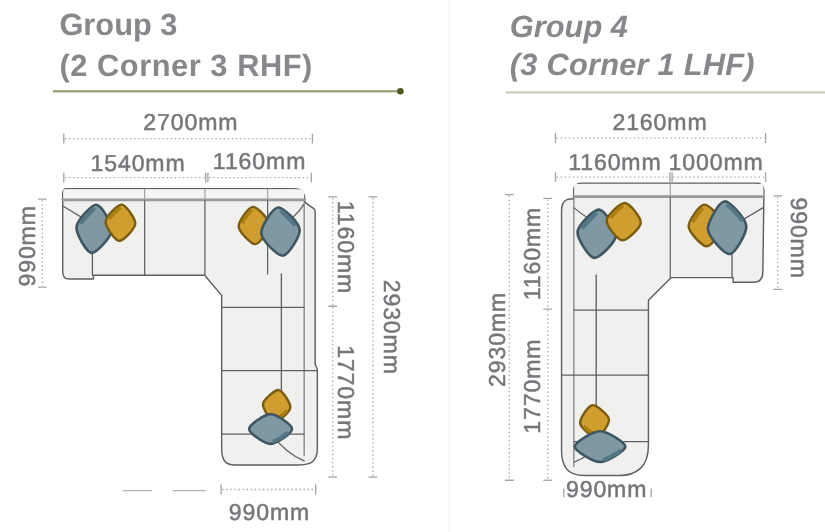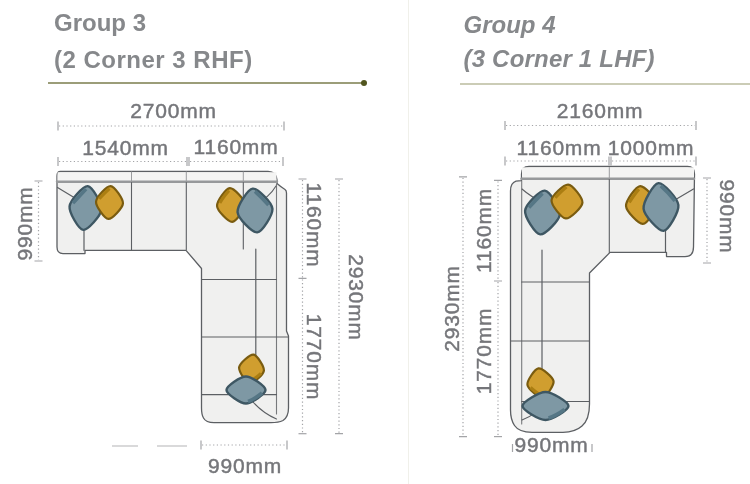--- a/index.html
+++ b/index.html
@@ -1,18 +1,18 @@
 <!DOCTYPE html>
 <html><head>
 <meta charset="utf-8">
 <style>
   html,body{margin:0;padding:0;}
   body{width:750px;height:484px;background:#ffffff;position:relative;overflow:hidden;
        font-family:"Liberation Sans",sans-serif;}
-  .title{position:absolute;color:#86888b;font-weight:700;font-size:24px;line-height:36.5px;letter-spacing:0;}
+  .title{position:absolute;color:#86888b;font-weight:700;font-size:28px;line-height:36.5px;letter-spacing:0;}
   svg{position:absolute;left:0;top:0;}
 </style>
 </head>
 <body>
 
 <div style="position:absolute;left:408px;top:0;width:1px;height:484px;background:#f0f0ea;"></div>
 
 <div class="title" style="left:54px;top:5px;">Group 3<br><span style="letter-spacing:0.5px;">(2 Corner 3 RHF)</span></div>
 
 <div class="title" style="left:463.5px;top:8px;line-height:33.5px;font-style:italic;">Group 4<br><span style="letter-spacing:0.2px;text-align:center;">(3 Corner 1 LHF)</span></div>

